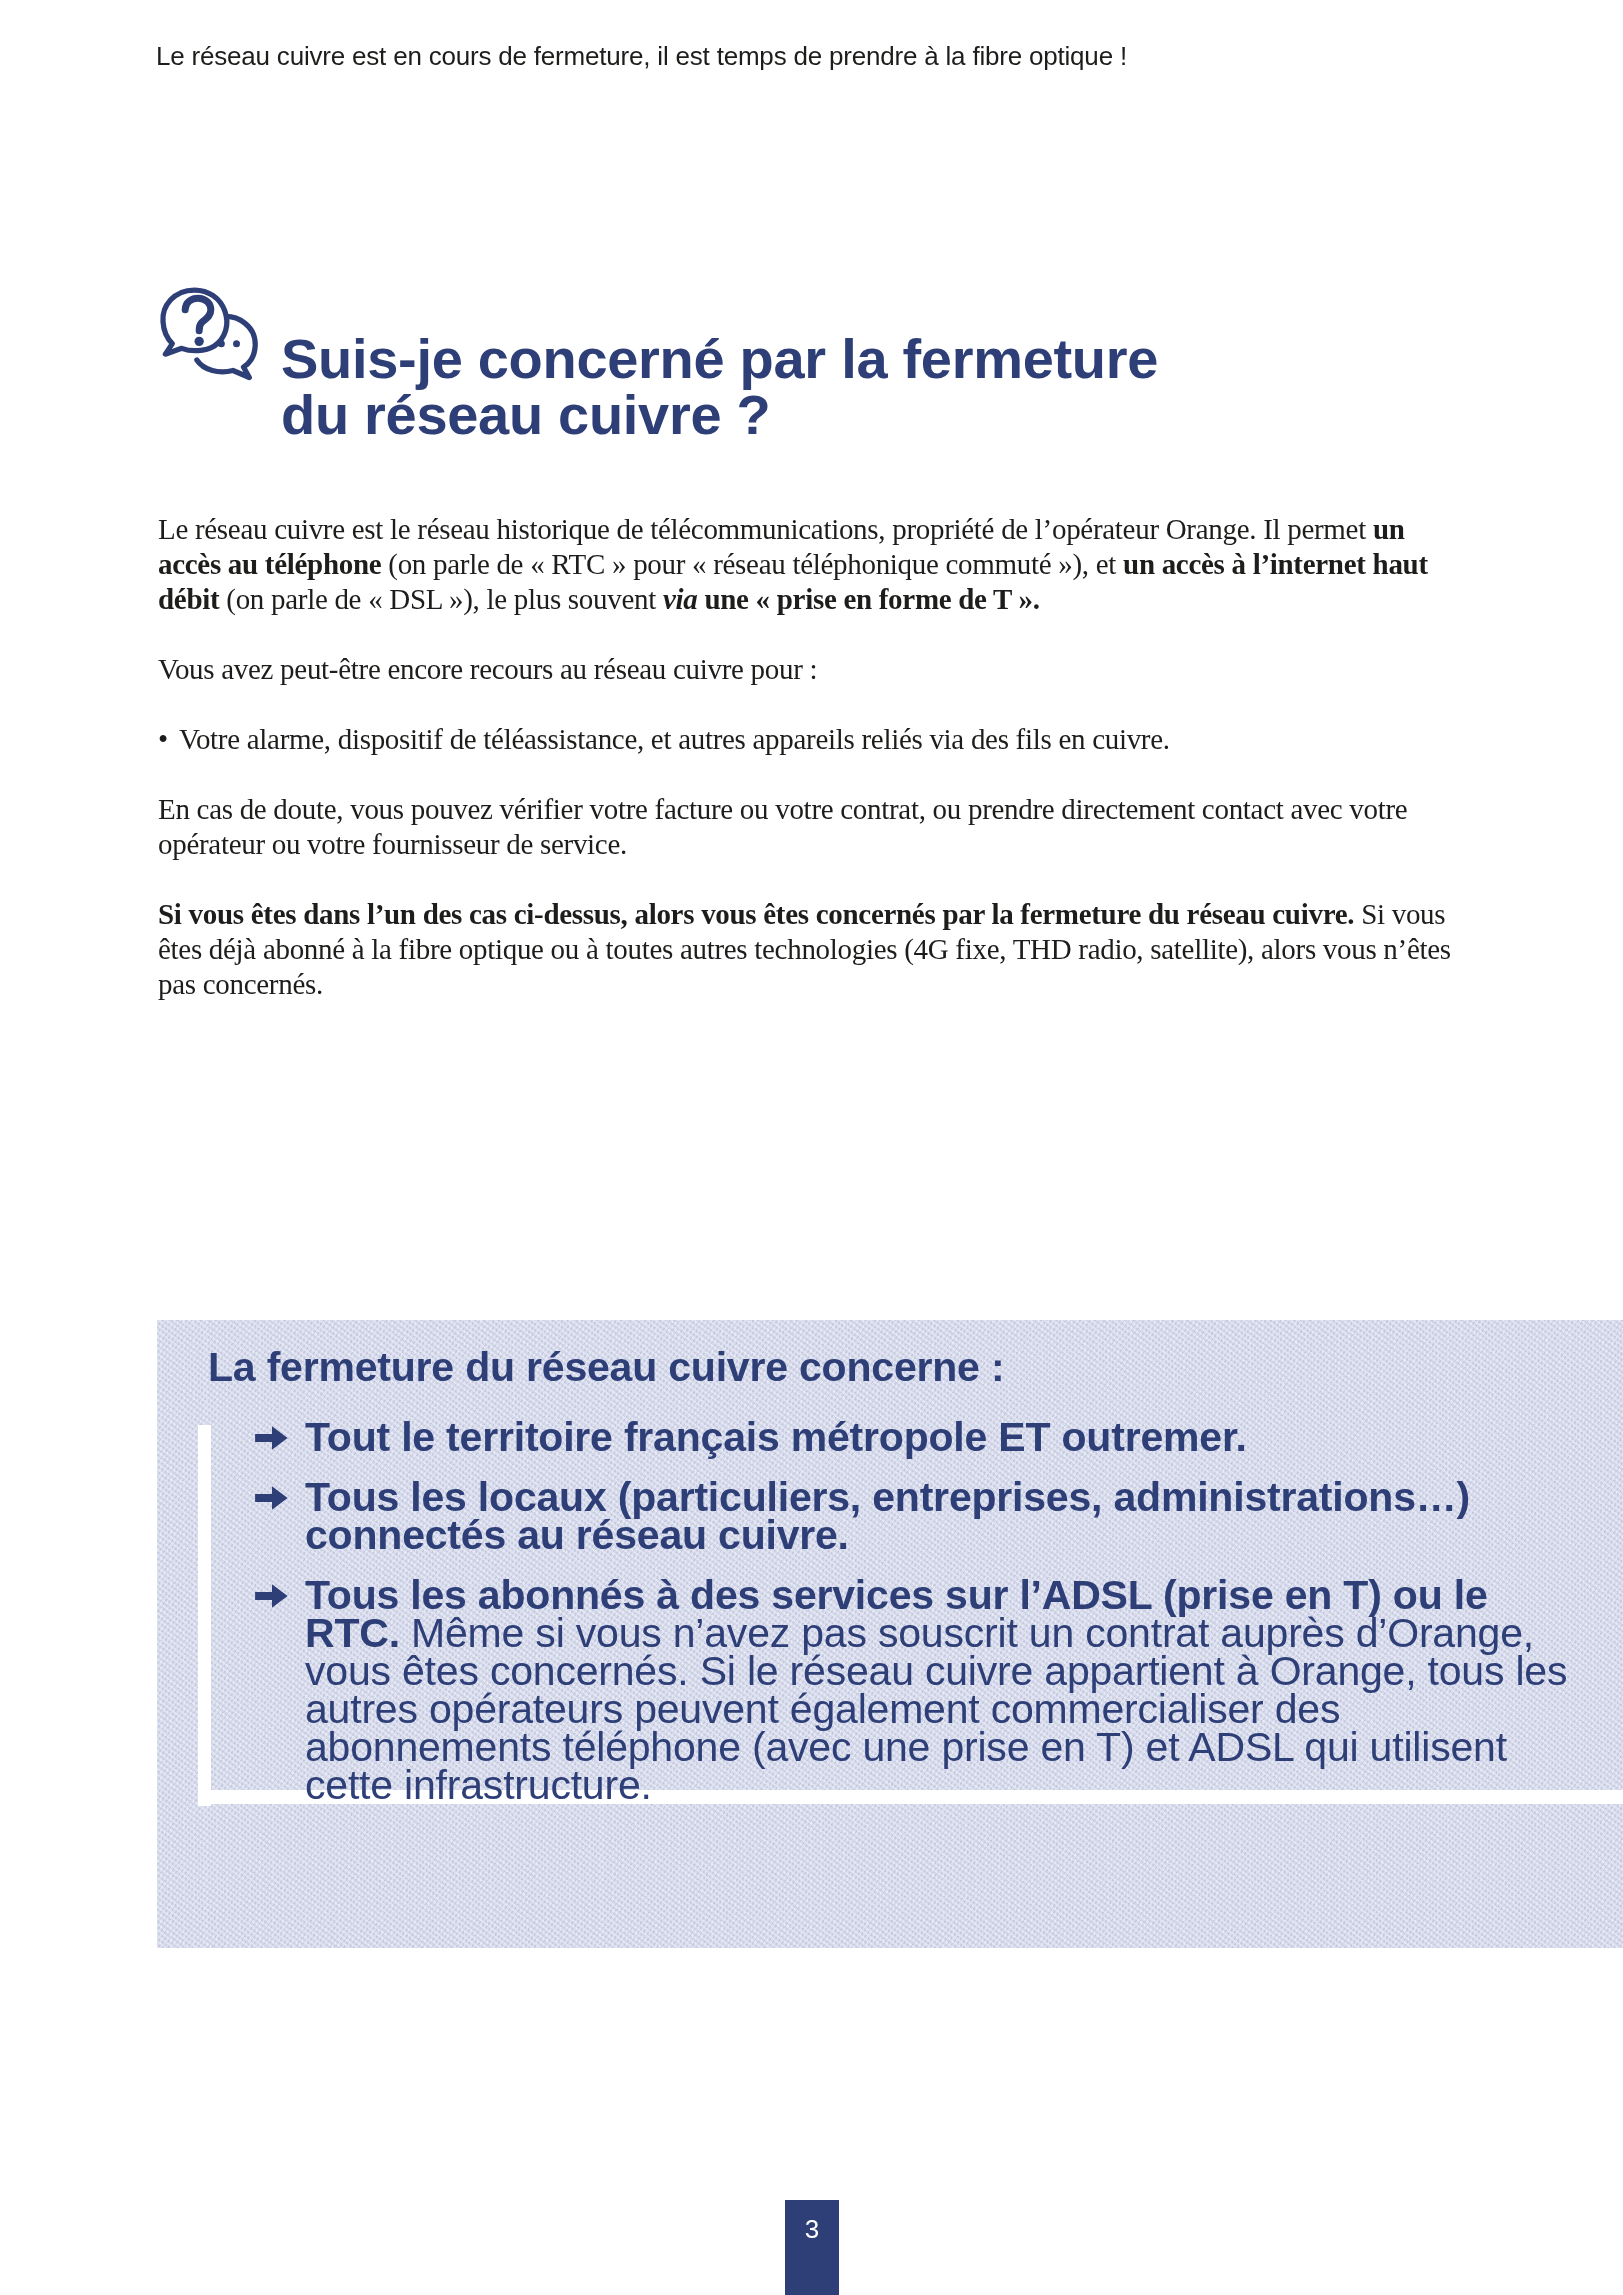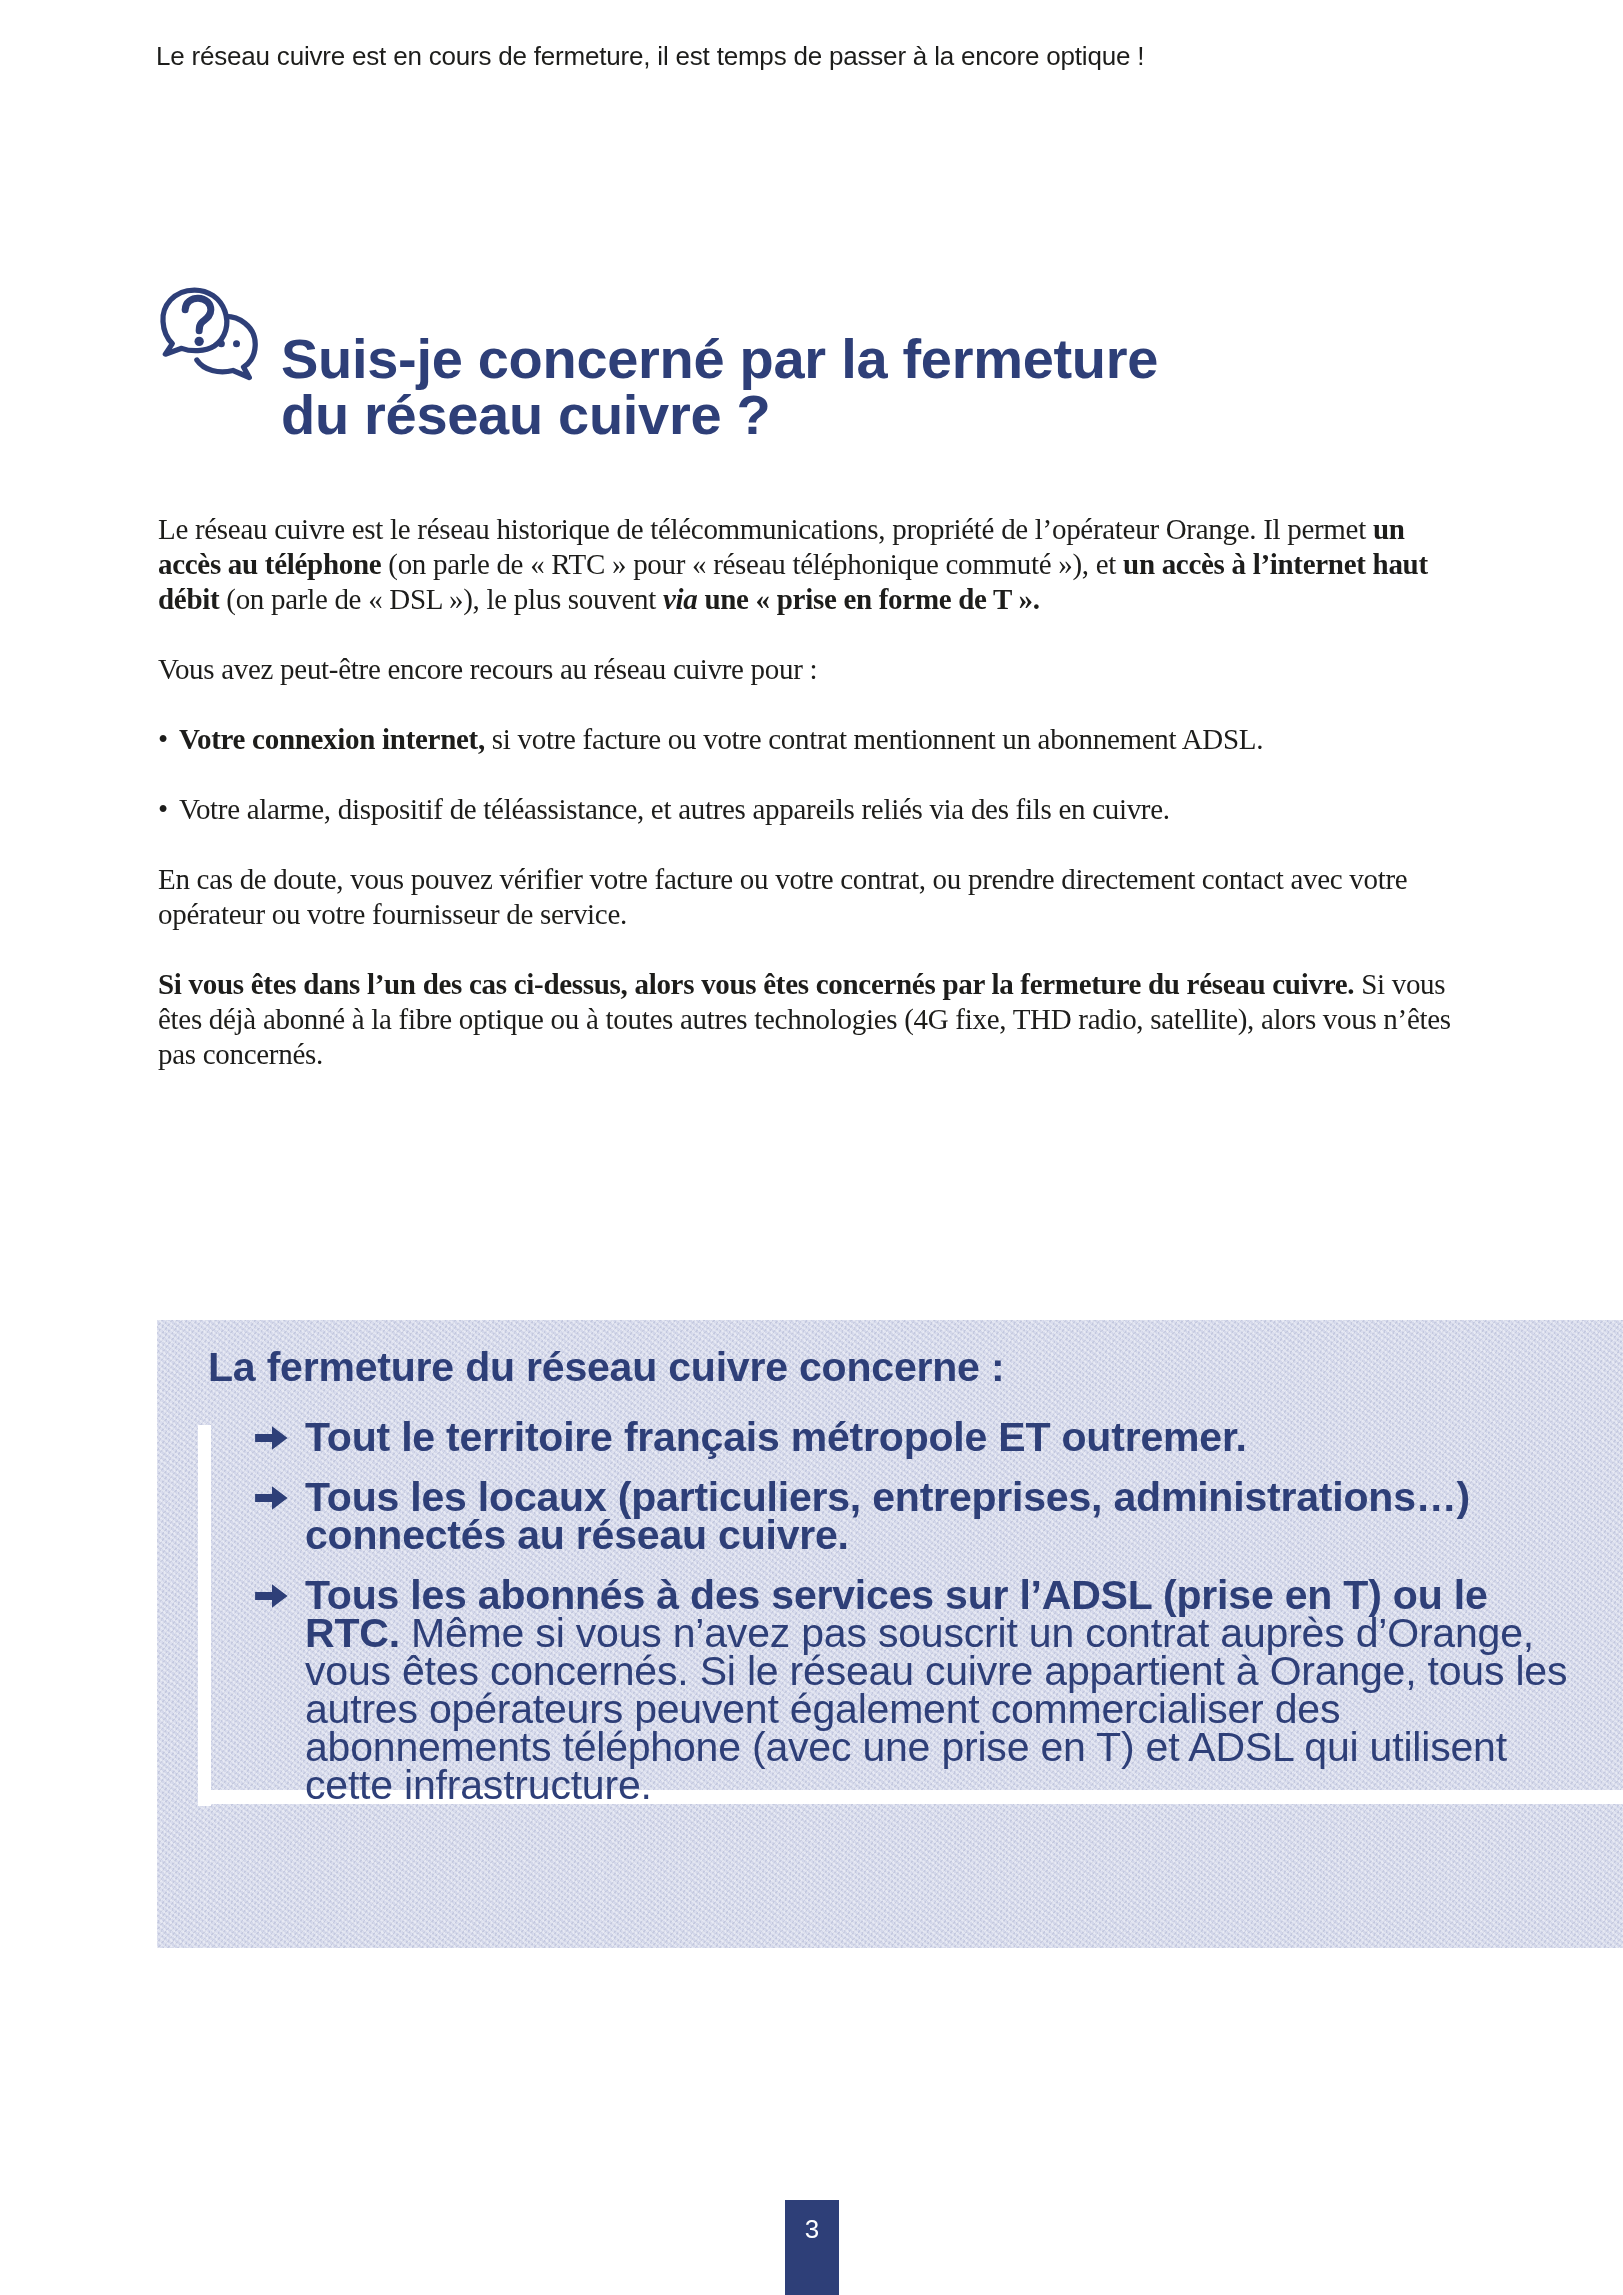--- a/index.html
+++ b/index.html
@@ -52,21 +52,21 @@
   .box-list li .arrow { position: absolute; left: 0; top: 6.5px; width: 34px; height: 26px; }
   .page-number {
     position: absolute; left: 785px; top: 2200px; width: 54px; height: 96px;
     background: #2e3f78; color: #ffffff; font-size: 26px; text-align: center;
     line-height: 59px;
   }
 </style>
 </head>
 <body>
 
-<div class="running-header">Le réseau cuivre est en cours de fermeture, il est temps de passer à la encore optique !</div>
+<div class="running-header">Le réseau cuivre est en cours de fermeture, il est temps de prendre à la fibre optique !</div>
 
 <svg class="title-icon" viewBox="0 0 180 160">
   <g fill="none" stroke="#2e3f78" stroke-width="9" stroke-linejoin="round" stroke-linecap="round">
     <path d="M112 54 C140 50 172 70 170 104 C169 124 158 136 150 140 L160 158 L132 146 C108 152 82 146 70 128"></path>
     <path d="M66 8 C30 8 10 36 12 62 C13 80 20 92 28 100 L16 118 L44 108 C60 114 84 114 100 104 C120 90 126 66 118 44 C110 22 90 8 66 8 Z" fill="#ffffff"></path>
   </g>
   <path d="M50 42 C50 28 62 22 72 22 C86 22 94 32 94 42 C94 54 84 58 78 64 C74 68 74 72 74 78" fill="none" stroke="#2e3f78" stroke-width="12" stroke-linecap="round"></path>
   <circle cx="74" cy="96" r="8" fill="#2e3f78"></circle>
   <circle cx="112" cy="100" r="6" fill="#2e3f78"></circle>
   <circle cx="138" cy="100" r="6" fill="#2e3f78"></circle>
@@ -74,21 +74,20 @@
 
 <h1 class="title">
   <span>Suis-je concerné par la fermeture</span><br>
   <span>du réseau cuivre ?</span>
 </h1>
 
 <div class="body-text">
   <p><span>Le réseau cuivre est le réseau historique de télécommunications, propriété de l’opérateur Orange. Il permet </span><b>un accès au téléphone</b><span> (on parle de « RTC » pour « réseau téléphonique commuté »), et </span><b>un accès à l’internet haut débit</b><span> (on parle de « DSL »), le plus souvent </span><b><i>via</i><span> une « prise en forme de T ».</span></b></p>
   <p>Vous avez peut-être encore recours au réseau cuivre pour :</p>
   <ul>
-    <li><span class="bullet">•</span><b>Votre connexion internet,</b><span> si votre facture ou votre contrat mentionnent un abonnement ADSL.</span></li>
     <li><span class="bullet">•</span><b></b><span>Votre alarme, dispositif de téléassistance, et autres appareils reliés via des fils en cuivre.</span></li>
   </ul>
   <p>En cas de doute, vous pouvez vérifier votre facture ou votre contrat, ou prendre directement contact avec votre opérateur ou votre fournisseur de service.</p>
   <p><b>Si vous êtes dans l’un des cas ci-dessus, alors vous êtes concernés par la fermeture du réseau cuivre.</b><span> Si vous êtes déjà abonné à la fibre optique ou à toutes autres technologies (4G fixe, THD radio, satellite), alors vous n’êtes pas concernés.</span></p>
 </div>
 
 <div class="box">
   <h2 class="box-title">La fermeture du réseau cuivre concerne :</h2>
   <div class="bracket-v"></div>
   <div class="bracket-h"></div>

